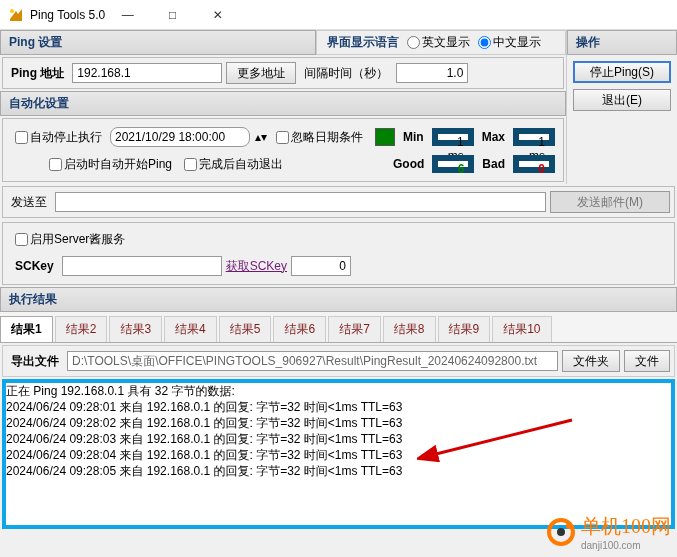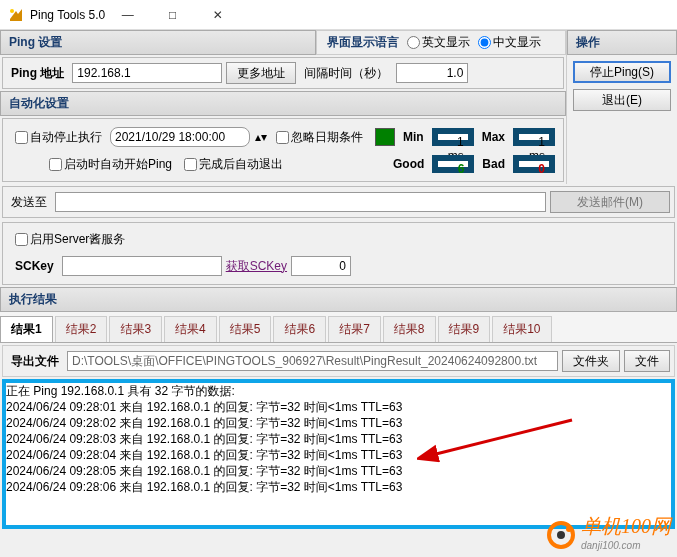--- a/index.html
+++ b/index.html
@@ -27,21 +27,21 @@
 .stat-box { border: 6px solid #0c4a6e; background: #fff; width: 42px; text-align: right; padding: 1px 4px; height: 18px; }
 .good { color: #008000; font-weight: bold; }
 .bad { color: #c00; font-weight: bold; }
 .link { color: #701a75; text-decoration: underline; cursor: pointer; }
 .tabs { display: flex; border-bottom: 1px solid #aaa; background: #f4f4f4; padding-top: 4px; }
 .tab { padding: 4px 10px; border: 1px solid #ccc; border-bottom: none; margin-right: 2px; background: #eee; color: #7f1d1d; cursor: pointer; }
 .tab.active { background: #fff; color: #000; border-color: #aaa; font-weight: bold; }
 .export-row { display: flex; align-items: center; padding: 4px; gap: 4px; border: 1px solid #ccc; margin: 2px; }
 .results { background: #fff; border: 4px solid #0ea5e9; margin: 2px; height: 150px; font-family: "SimSun", monospace; font-size: 12px; line-height: 16px; overflow: hidden; position: relative; }
 .arrow { position: absolute; right: 100px; top: 415px; pointer-events: none; }
-.watermark { position: absolute; right: 6px; bottom: 6px; display: flex; align-items: flex-end; gap: 4px; font-style: italic; }
+.watermark { position: absolute; right: 6px; bottom: 6px; display: flex; align-items: center; gap: 4px; }
 .watermark-text { color: #ff7a00; font-size: 20px; font-family: "Microsoft YaHei"; }
 .watermark-sub { color: #888; font-size: 10px; }
 .chk { display: inline-flex; align-items: center; padding: 0 4px; white-space: nowrap; }
 .group-border { border: 1px solid #bbb; padding: 4px; margin: 2px; }
 </style>
 </head>
 <body>
 
 <div class="titlebar">
   <svg class="titlebar-icon" viewBox="0 0 16 16">
@@ -169,21 +169,20 @@
     <button class="btn">文件夹</button>
     <button class="btn">文件</button>
   </div>
   <div class="results" id="results-lines">
       <div>正在 Ping 192.168.0.1 具有 32 字节的数据:</div>
       <div>2024/06/24 09:28:01  来自 192.168.0.1 的回复: 字节=32 时间&lt;1ms TTL=63</div>
       <div>2024/06/24 09:28:02  来自 192.168.0.1 的回复: 字节=32 时间&lt;1ms TTL=63</div>
       <div>2024/06/24 09:28:03  来自 192.168.0.1 的回复: 字节=32 时间&lt;1ms TTL=63</div>
       <div>2024/06/24 09:28:04  来自 192.168.0.1 的回复: 字节=32 时间&lt;1ms TTL=63</div>
       <div>2024/06/24 09:28:05  来自 192.168.0.1 的回复: 字节=32 时间&lt;1ms TTL=63</div>
-      <div>2024/06/24 09:28:06  来自 192.168.0.1 的回复: 字节=32 时间&lt;1ms TTL=63</div>
     </div>
 </div>
 
 <svg class="arrow" width="160" height="60" viewBox="0 0 160 60">
   <defs>
       <marker id="ah" markerWidth="10" markerHeight="10" refX="2" refY="3" orient="auto">
         <path d="M0,0 L0,6 L8,3 z" fill="#d40000"></path>
       </marker>
     </defs>
   <line x1="155" y1="5" x2="15" y2="40" stroke="#d40000" stroke-width="3" marker-end="url(#ah)"></line>

